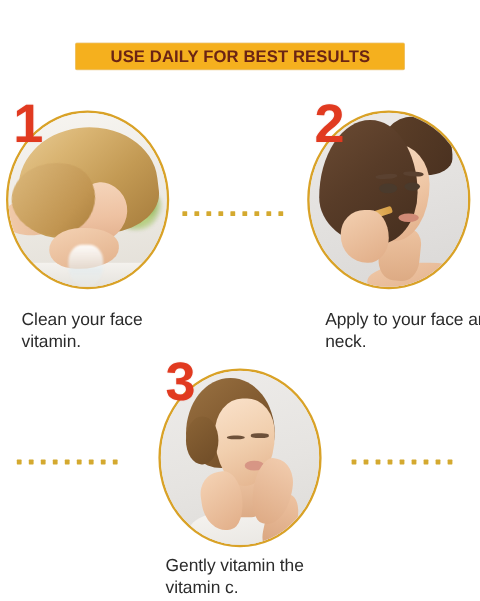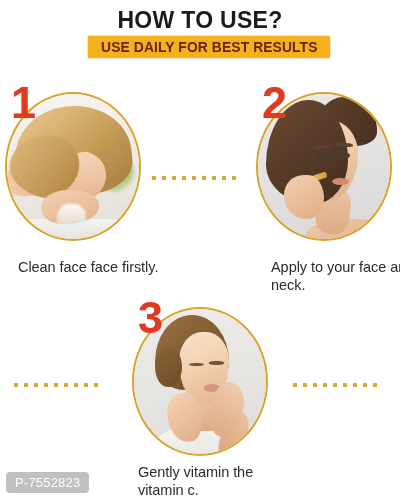--- a/index.html
+++ b/index.html
@@ -32,29 +32,28 @@
     font-weight: bold;
     letter-spacing: 0.3px;
     color: #1b1b1b;
     line-height: 26px;
     white-space: nowrap;
   }
   #subtitle-banner {
     position: absolute;
     left: 63px;
     top: 36px;
-    width: 242px;
+    width: 274px;
     height: 22px;
     background: #f5b01e;
     border-radius: 1px;
     display: flex;
     align-items: center;
     justify-content: center;
     box-shadow: 0 0 0 0.5px rgba(210,145,10,0.45);
-    margin-left: 25px;
   }
   #subtitle-banner .banner-text {
     font-size: 14px;
     font-weight: bold;
     letter-spacing: 0.1px;
     color: #6b2414;
     white-space: nowrap;
     transform: scaleX(0.99);
   }
 
@@ -255,21 +254,20 @@
       transform: rotate(10deg); }
   .s3-armR { position:absolute; left:66%; top:70%; width:20%; height:34%;
       background: linear-gradient(190deg,#eec3a1 0%,#d8a37d 100%);
       border-radius: 40% 40% 30% 30%; transform: rotate(12deg); }
 </style>
 </head>
 <body>
 
 <div class="canvas">
 
-  <div id="page-title" style="color: rgb(27, 27, 27);">HOW TO USE?</div>
 
   <div id="subtitle-banner" style="background: rgb(245, 176, 30);">
     <span class="banner-text" style="color: rgb(107, 36, 20);">USE DAILY FOR BEST RESULTS</span>
   </div>
 
   <div class="step" id="step-1">
     <div class="circle-wrap">
       <div class="photo-circle" style="border-color: rgb(217, 162, 39);">
         <div class="scene">
           <div class="s1-bg"></div>
@@ -279,21 +277,21 @@
           <div class="s1-arm"></div>
           <div class="s1-hair"></div>
           <div class="s1-face"></div>
           <div class="s1-hair2"></div>
           <div class="s1-hands"></div>
           <div class="s1-water"></div>
         </div>
       </div>
     </div>
     <div class="step-num" style="color: rgb(225, 58, 32);">1</div>
-    <div class="caption" style="color: rgb(43, 43, 43);">Clean face face firstly.</div>
+    <div class="caption" style="color: rgb(43, 43, 43);">Clean your face vitamin.</div>
   </div>
 
   <div class="step" id="step-2">
     <div class="circle-wrap">
       <div class="photo-circle" style="border-color: rgb(217, 162, 39);">
         <div class="scene">
           <div class="s2-bg"></div>
           <div class="s2-hairback"></div>
           <div class="s2-shoulder"></div>
           <div class="s2-neck"></div>
@@ -365,17 +363,14 @@
     <i style="background: rgb(212, 169, 47);"></i>
     <i style="background: rgb(212, 169, 47);"></i>
     <i style="background: rgb(212, 169, 47);"></i>
     <i style="background: rgb(212, 169, 47);"></i>
     <i style="background: rgb(212, 169, 47);"></i>
     <i style="background: rgb(212, 169, 47);"></i>
     <i style="background: rgb(212, 169, 47);"></i>
     <i style="background: rgb(212, 169, 47);"></i>
   </div>
 
-  <div id="watermark" style="background: rgb(192, 192, 192);">
-    <span style="color: rgb(255, 255, 255);">P-7552823</span>
-  </div>
 
 </div>
 
 </body></html>

